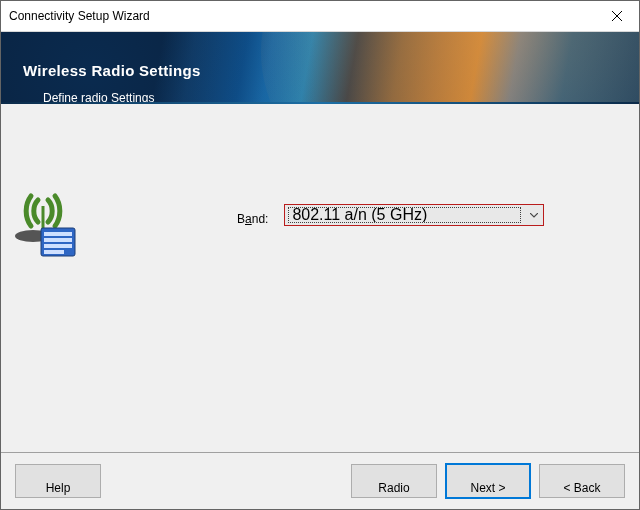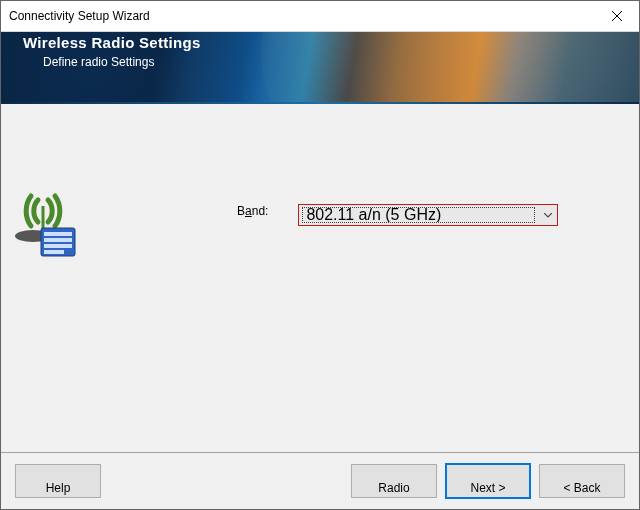--- a/index.html
+++ b/index.html
@@ -73,31 +73,31 @@
   }
   .banner::after {
     width: 500px; height: 300px;
     left: -60px; top: -110px;
     background: radial-gradient(circle at 30% 50%, rgba(10,60,110,0.4), rgba(10,60,110,0) 60%);
   }
   .banner-text {
     position: relative;
     z-index: 2;
     color: #fff;
-    padding: 2px 0 0 22px;
+    padding: 30px 0 0 22px;
   }
   .banner-text .heading {
     font-size: 15px;
     font-weight: bold;
     letter-spacing: 0.3px;
   }
   .banner-text .subheading {
     font-size: 12px;
     padding-left: 20px;
-    margin-top: 4px;
+    margin-top: 12px;
   }
   .banner-divider {
     height: 2px;
     background: linear-gradient(to right, #0b2a49, #1d6fa5, #0b2a49);
     flex-shrink: 0;
   }
 
   
   .content {
     flex: 1 1 auto;
@@ -107,22 +107,22 @@
   .wizard-icon {
     position: absolute;
     left: 10px;
     top: 88px;
   }
   .form-row {
     position: absolute;
     left: 236px;
     top: 100px;
     display: flex;
-    align-items: flex-start;
-    gap: 30px;
+    align-items: flex-end;
+    gap: 16px;
   }
   .form-label {
     font-size: 12px;
     color: #000;
     white-space: nowrap;
   }
   .form-label .ul { text-decoration: underline; }
 
   .combo {
     position: relative;

